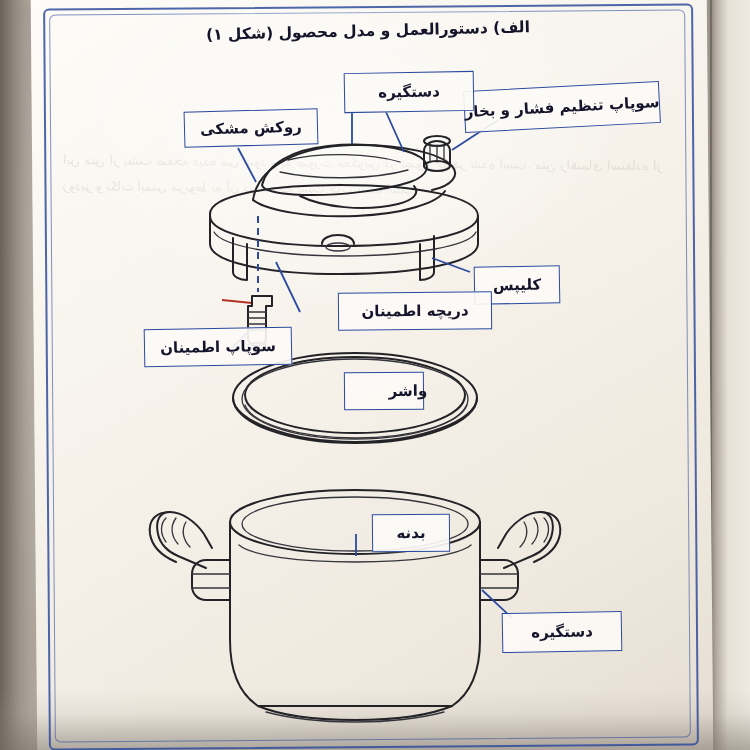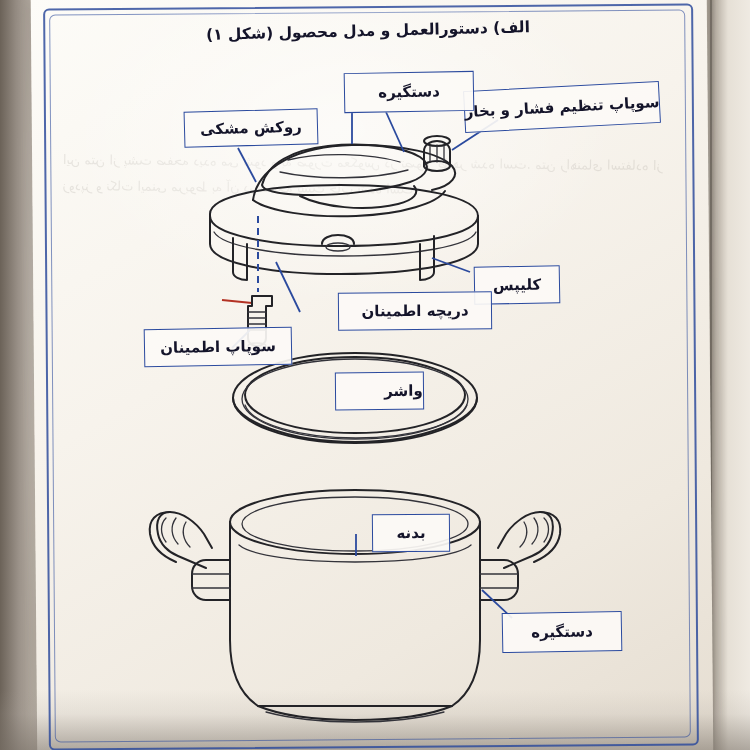--- a/index.html
+++ b/index.html
@@ -243,19 +243,19 @@
   <div class="label" style="right:276px; top:72px; width:130px; height:40px; transform:rotate(-1deg);">دستگیره</div>
 
   <div class="label" style="right:432px; top:110px; width:134px; height:36px; transform:rotate(-1.5deg);">روکش مشکی</div>
 
   <div class="label" style="right:190px; top:266px; width:86px; height:38px; transform:rotate(-1deg);">کلیپس</div>
 
   <div class="label" style="right:258px; top:292px; width:154px; height:38px; transform:rotate(-0.5deg);">دریچه اطمینان</div>
 
   <div class="label" style="right:458px; top:328px; width:148px; height:38px; transform:rotate(-1deg);">سوپاپ اطمینان</div>
 
-  <div class="label" style="right:326px; top:372px; width:89px; height:38px; transform:rotate(-0.5deg);padding-left:48px;">واشر</div>
+  <div class="label" style="right:326px; top:372px; width:80px; height:38px; transform:rotate(-0.5deg);padding-left:48px;">واشر</div>
 
   <div class="label" style="right:300px; top:514px; width:78px; height:38px; transform:rotate(-0.5deg);margin-left:28px;">بدنه</div>
 
   <div class="label" style="right:128px; top:612px; width:120px; height:40px; transform:rotate(-1deg);">دستگیره</div>
 
 </div>
 
 </body></html>

